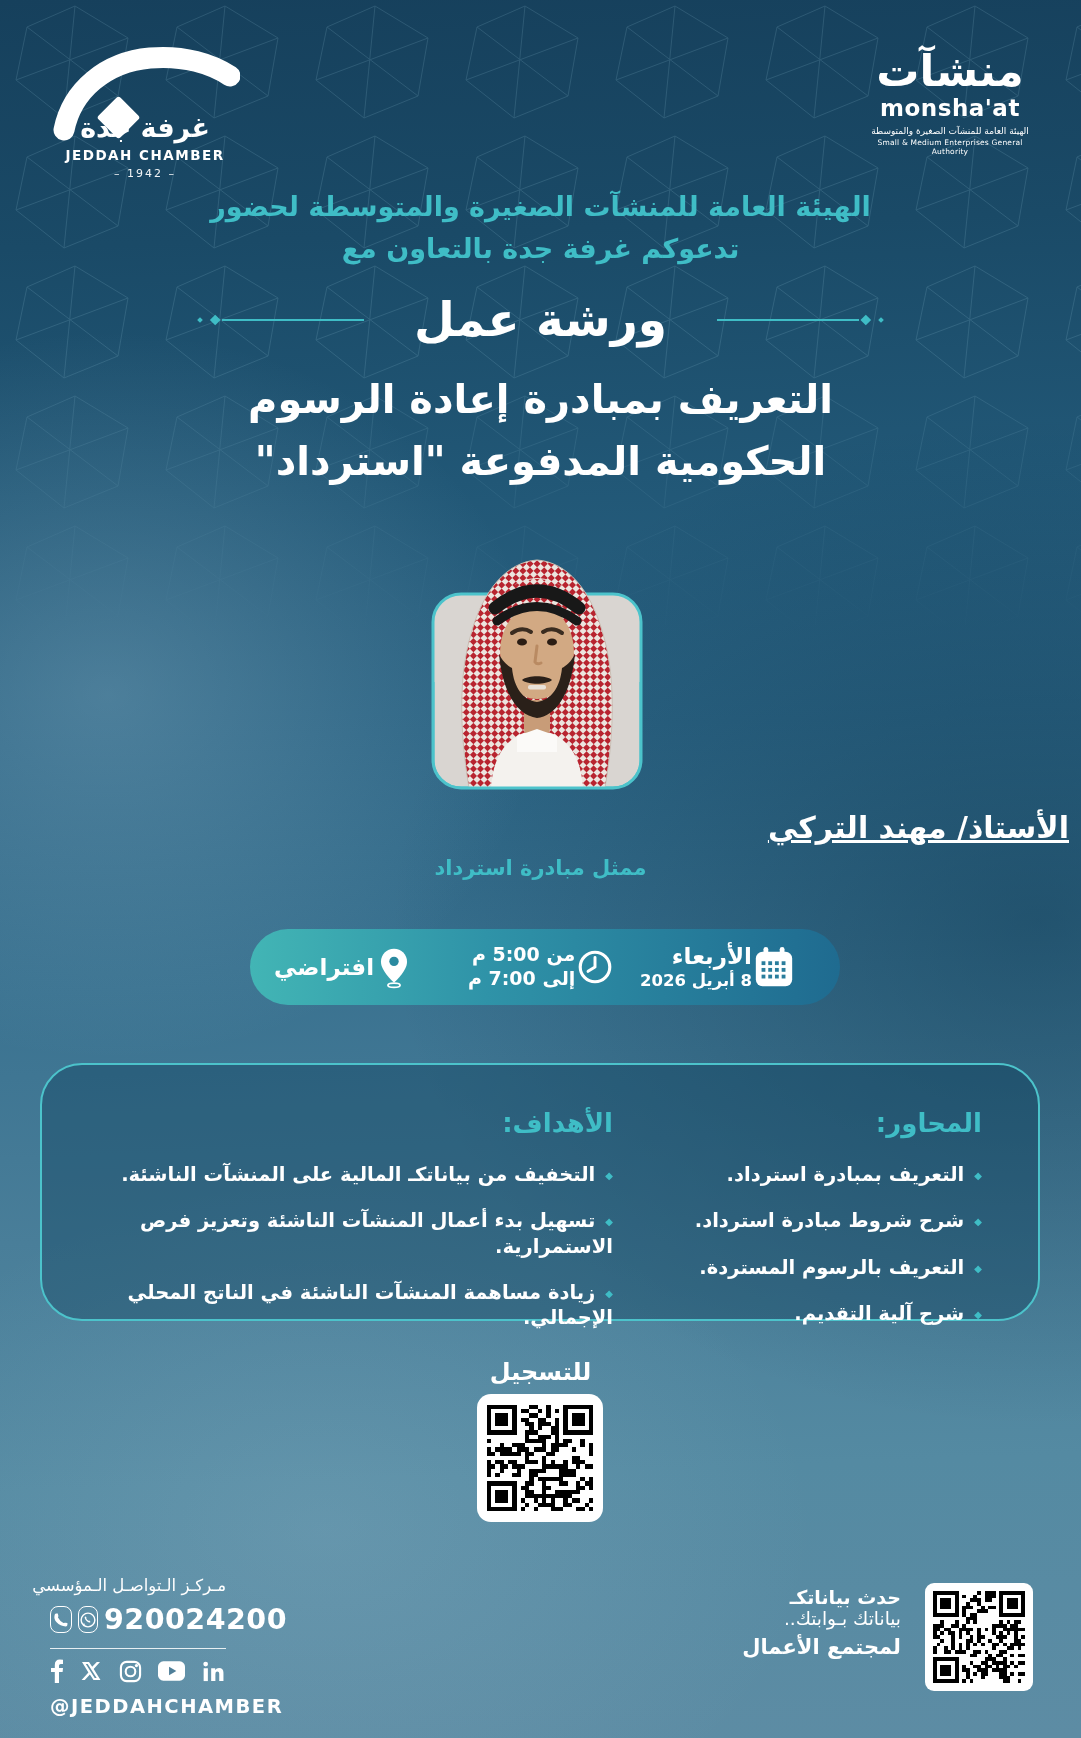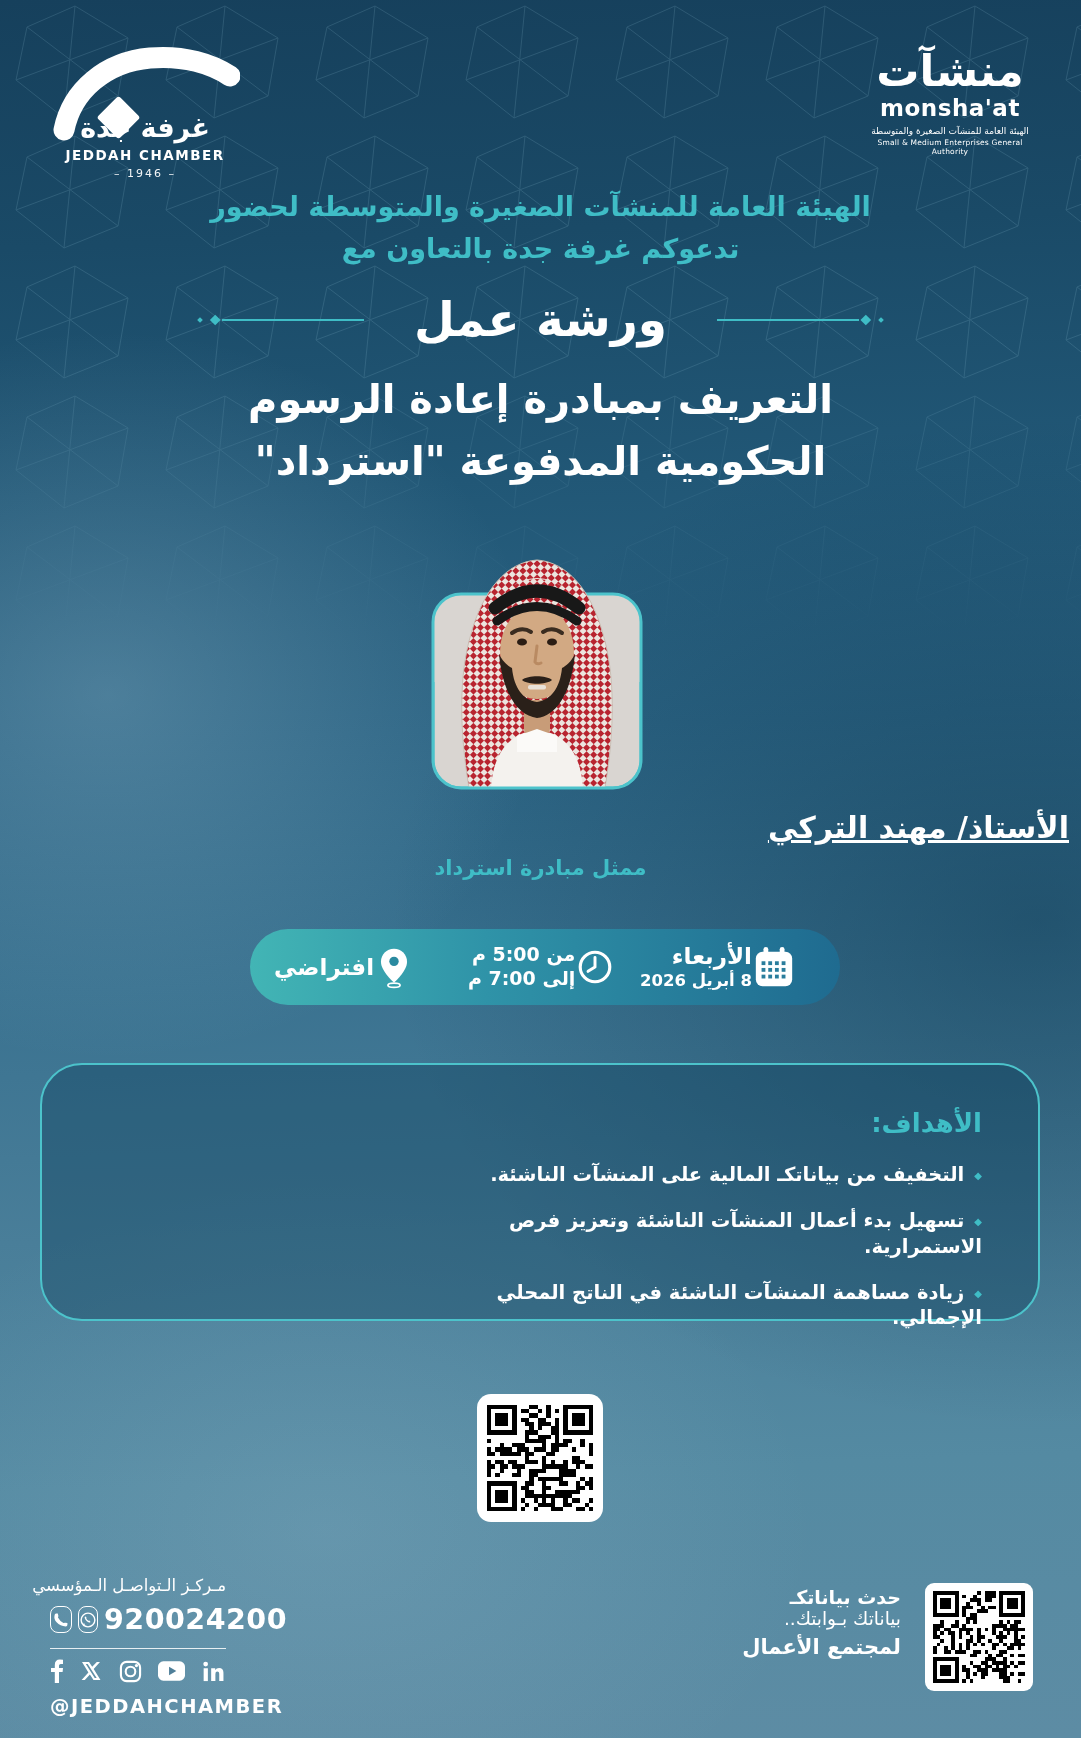--- a/index.html
+++ b/index.html
@@ -99,21 +99,21 @@
     <rect width="100%" height="100%" fill="url(#geo)"></rect>
   </svg>
 
   <div class="abs jeddah-logo">
     <svg width="190" height="104" viewBox="0 0 190 104">
       <path d="M14,92 C22,52 56,24 100,20 C134,17 162,26 180,38" stroke="#fff" stroke-width="21" fill="none" stroke-linecap="round"></path>
       <rect x="53" y="64" width="31" height="31" rx="3" transform="rotate(45 68.5 79.5)" fill="#fff"></rect>
     </svg>
     <div class="jc-ar">غرفة جدة</div>
     <div class="jc-en">JEDDAH CHAMBER</div>
-    <div class="jc-year">–  1946  –</div>
+    <div class="jc-year">–  1942  –</div>
   </div>
 
   <div class="abs monshaat-logo">
     <div class="mo-ar">منشآت</div>
     <div class="mo-en">monsha'at</div>
     <div class="mo-tag-ar">الهيئة العامة للمنشآت الصغيرة والمتوسطة</div>
     <div class="mo-tag-en">Small &amp; Medium Enterprises General Authority</div>
   </div>
 
   <div class="abs invite">
@@ -224,30 +224,40 @@
       <svg width="40" height="46" viewBox="0 0 46 50">
         <path d="M23,4 C14.5,4 8,10.5 8,19 C8,30 23,43 23,43 C23,43 38,30 38,19 C38,10.5 31.5,4 23,4 Z" fill="#fff"></path>
         <circle cx="23" cy="18.5" r="5.4" fill="#2a8aa0"></circle>
         <ellipse cx="23" cy="46" rx="7" ry="2.4" fill="none" stroke="#fff" stroke-width="2"></ellipse>
       </svg>
       <div class="loc">افتراضي</div>
     </div>
   </div>
 
   <div class="abs content-box">
+    <div class="col col-topics">
+      <h3>المحاور:</h3>
+      <ul>
+        <li>التعريف بمبادرة استرداد.</li>
+        <li>شرح شروط مبادرة استرداد.</li>
+        <li>التعريف بالرسوم المستردة.</li>
+        <li>شرح آلية التقديم.</li>
+      </ul>
+    </div>
     <div class="col col-objectives">
       <h3>الأهداف:</h3>
       <ul>
         <li>التخفيف من بياناتكـ المالية على المنشآت الناشئة.</li>
         <li>تسهيل بدء أعمال المنشآت الناشئة وتعزيز فرص الاستمرارية.</li>
         <li>زيادة مساهمة المنشآت الناشئة في الناتج المحلي الإجمالي.</li>
       </ul>
     </div>
   </div>
 
+  <div class="abs register-label">للتسجيل</div>
   <div class="abs qr-card qr-main" id="qr-main">
       <svg viewBox="0 0 25 25" shape-rendering="crispEdges">
         <rect width="25" height="25" fill="#fff"></rect>
         <rect x="0" y="0" width="7" height="7" fill="#000"></rect>
         <rect x="1" y="1" width="5" height="5" fill="#fff"></rect>
         <rect x="2" y="2" width="3" height="3" fill="#000"></rect>
         <rect x="18" y="0" width="7" height="7" fill="#000"></rect>
         <rect x="19" y="1" width="5" height="5" fill="#fff"></rect>
         <rect x="20" y="2" width="3" height="3" fill="#000"></rect>
         <rect x="0" y="18" width="7" height="7" fill="#000"></rect>

